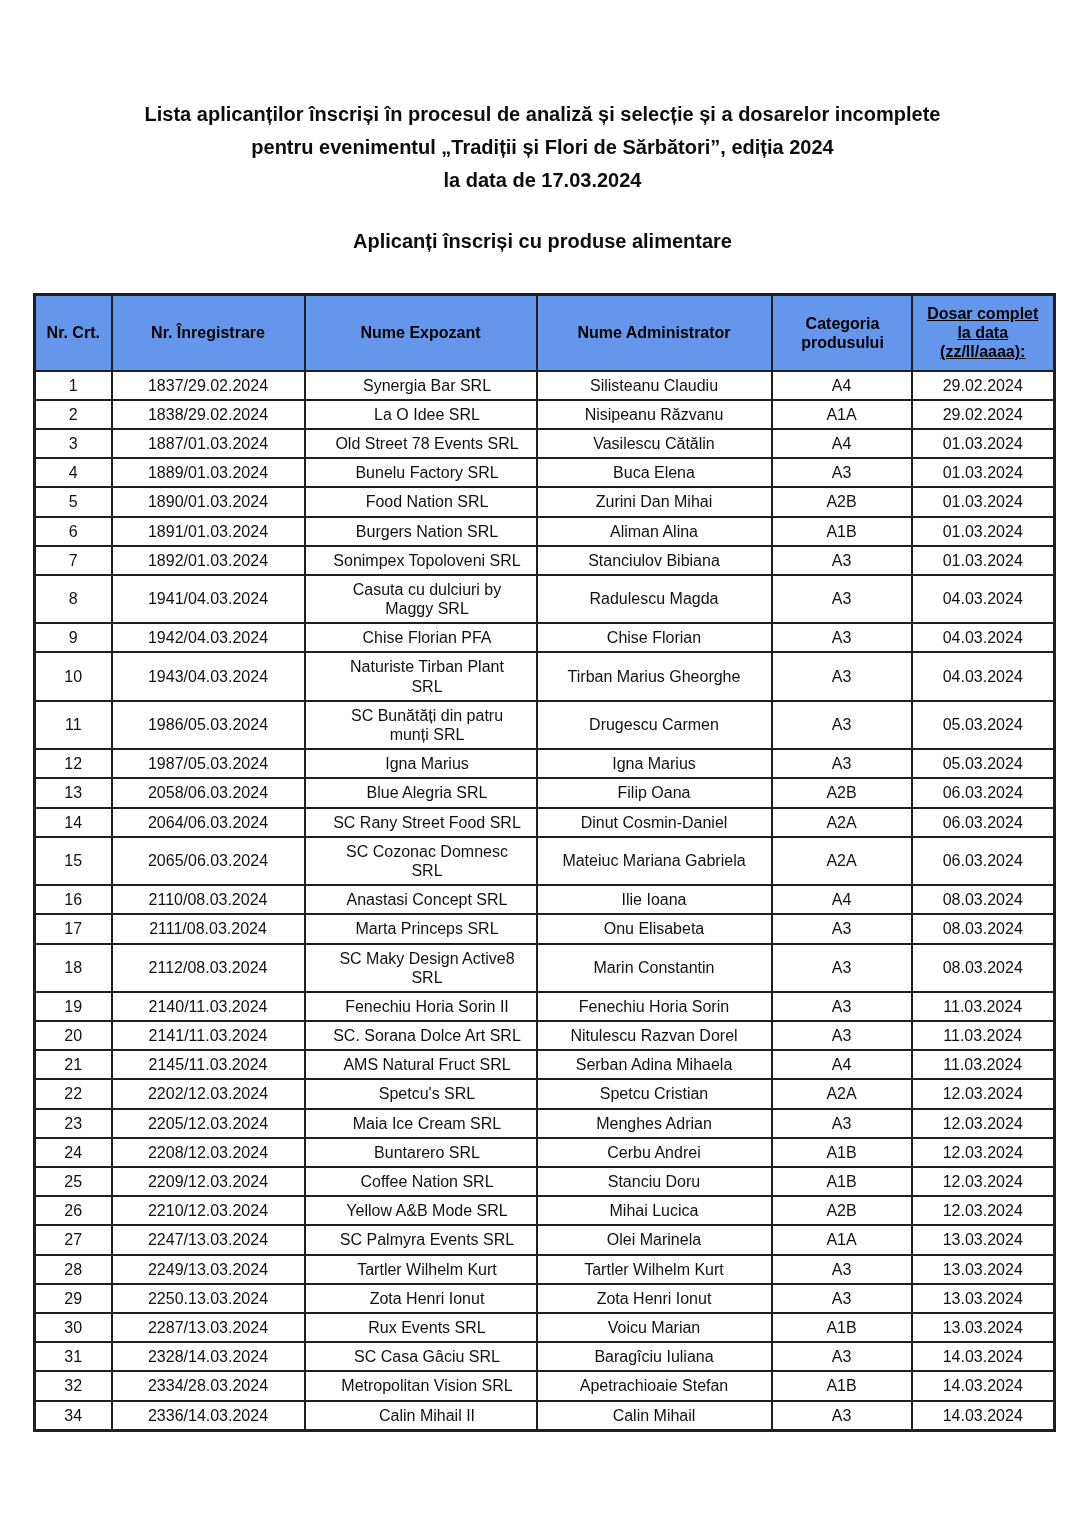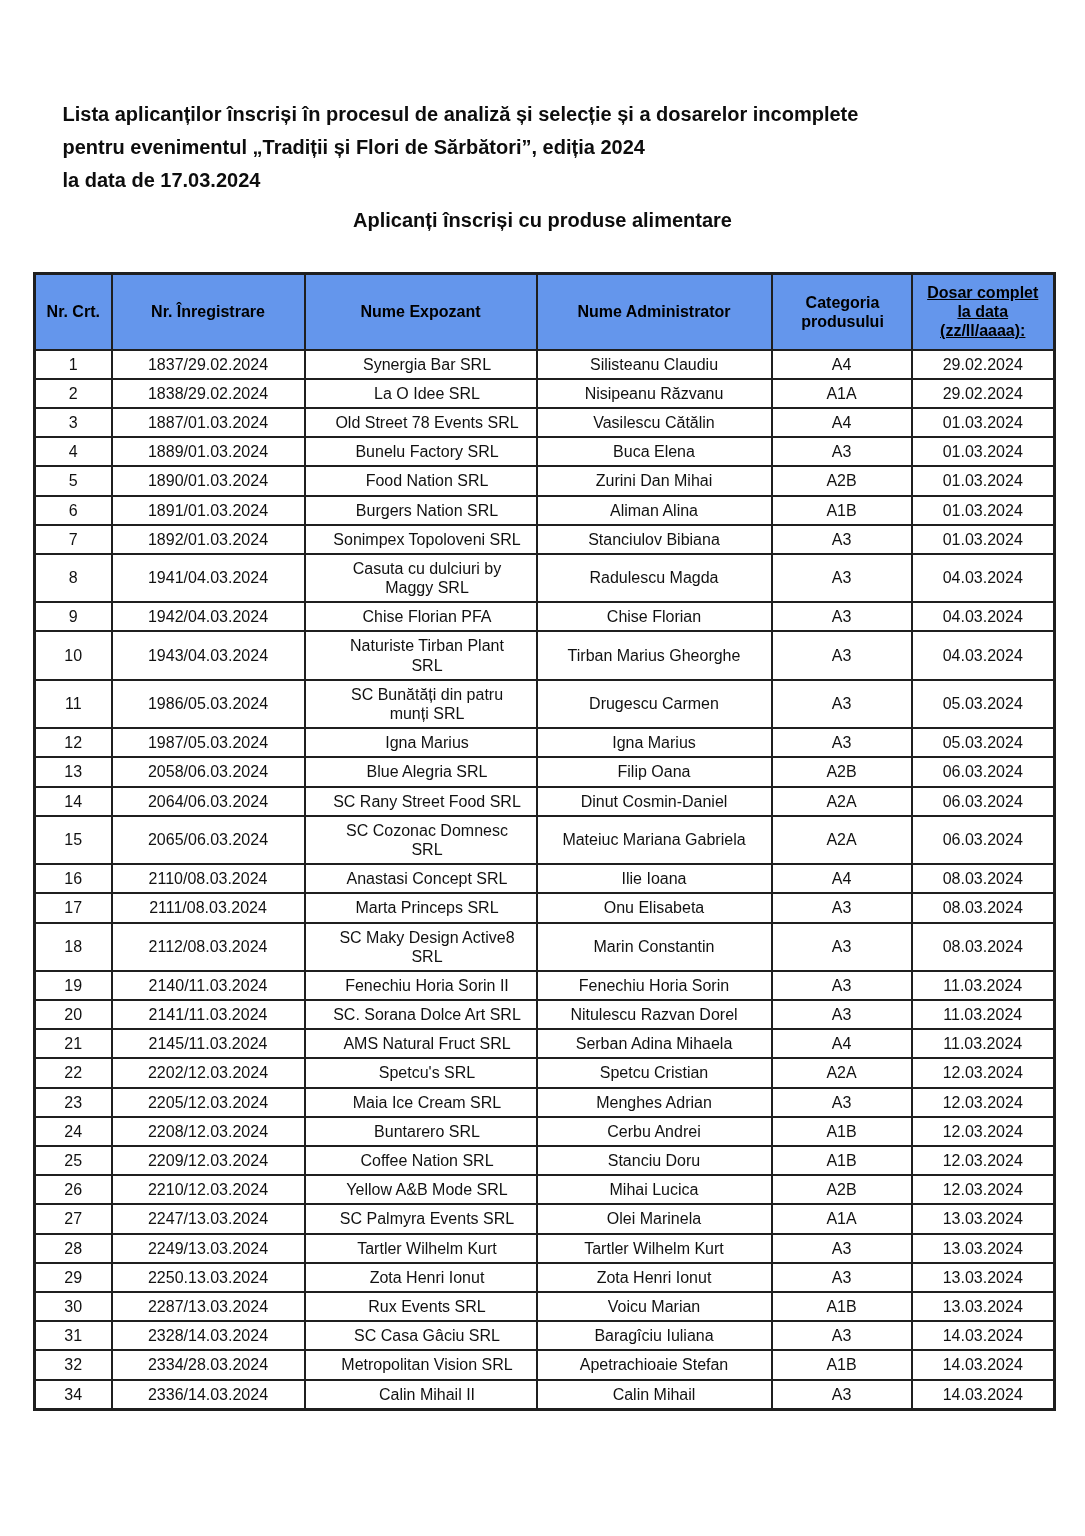--- a/index.html
+++ b/index.html
@@ -13,29 +13,29 @@
     position: relative;
     width: 1085px;
     min-height: 1536px;
     background: #ffffff;
     box-sizing: border-box;
     padding-top: 98px;
   }
   .doc-title {
     width: 960px;
     margin: 0 auto;
-    text-align: left;
+    text-align: center;
     font-size: 20px;
     font-weight: bold;
     line-height: 33px;
     color: #0d0d0d;
   }
   .doc-subtitle {
     width: 960px;
-    margin: 12px auto 0 auto;
+    margin: 33px auto 0 auto;
     text-align: center;
     font-size: 20px;
     font-weight: bold;
     color: #0d0d0d;
   }
   table.applicants {
     border-collapse: collapse;
     table-layout: fixed;
     width: 1020px;
     margin: 40px 0 0 33px;

